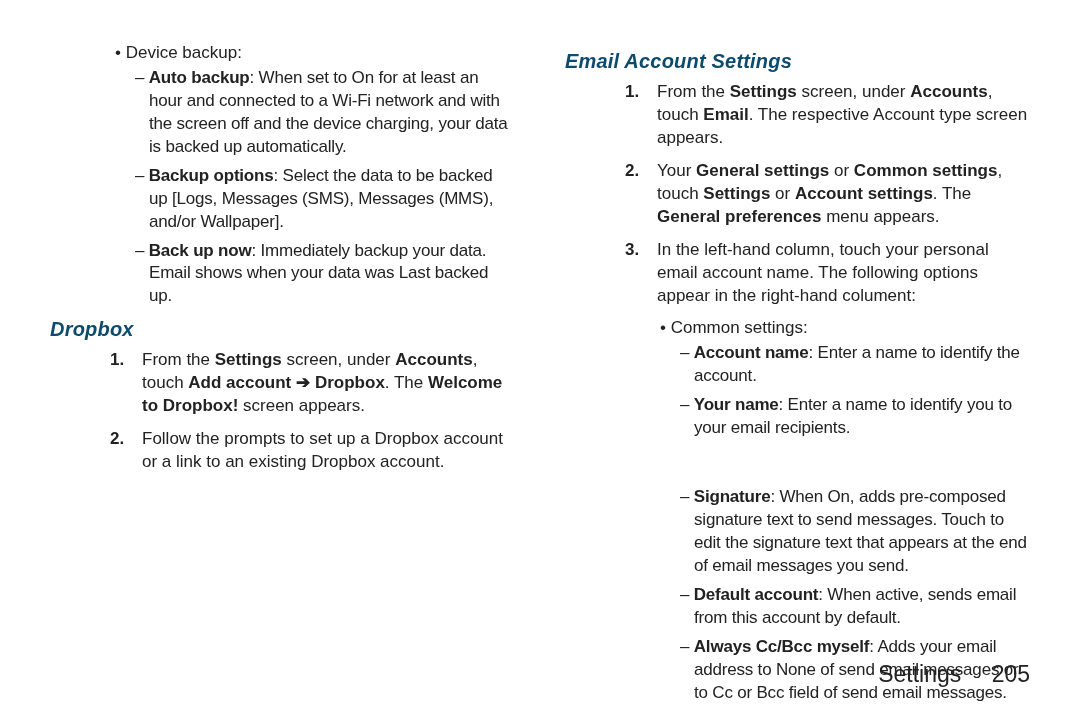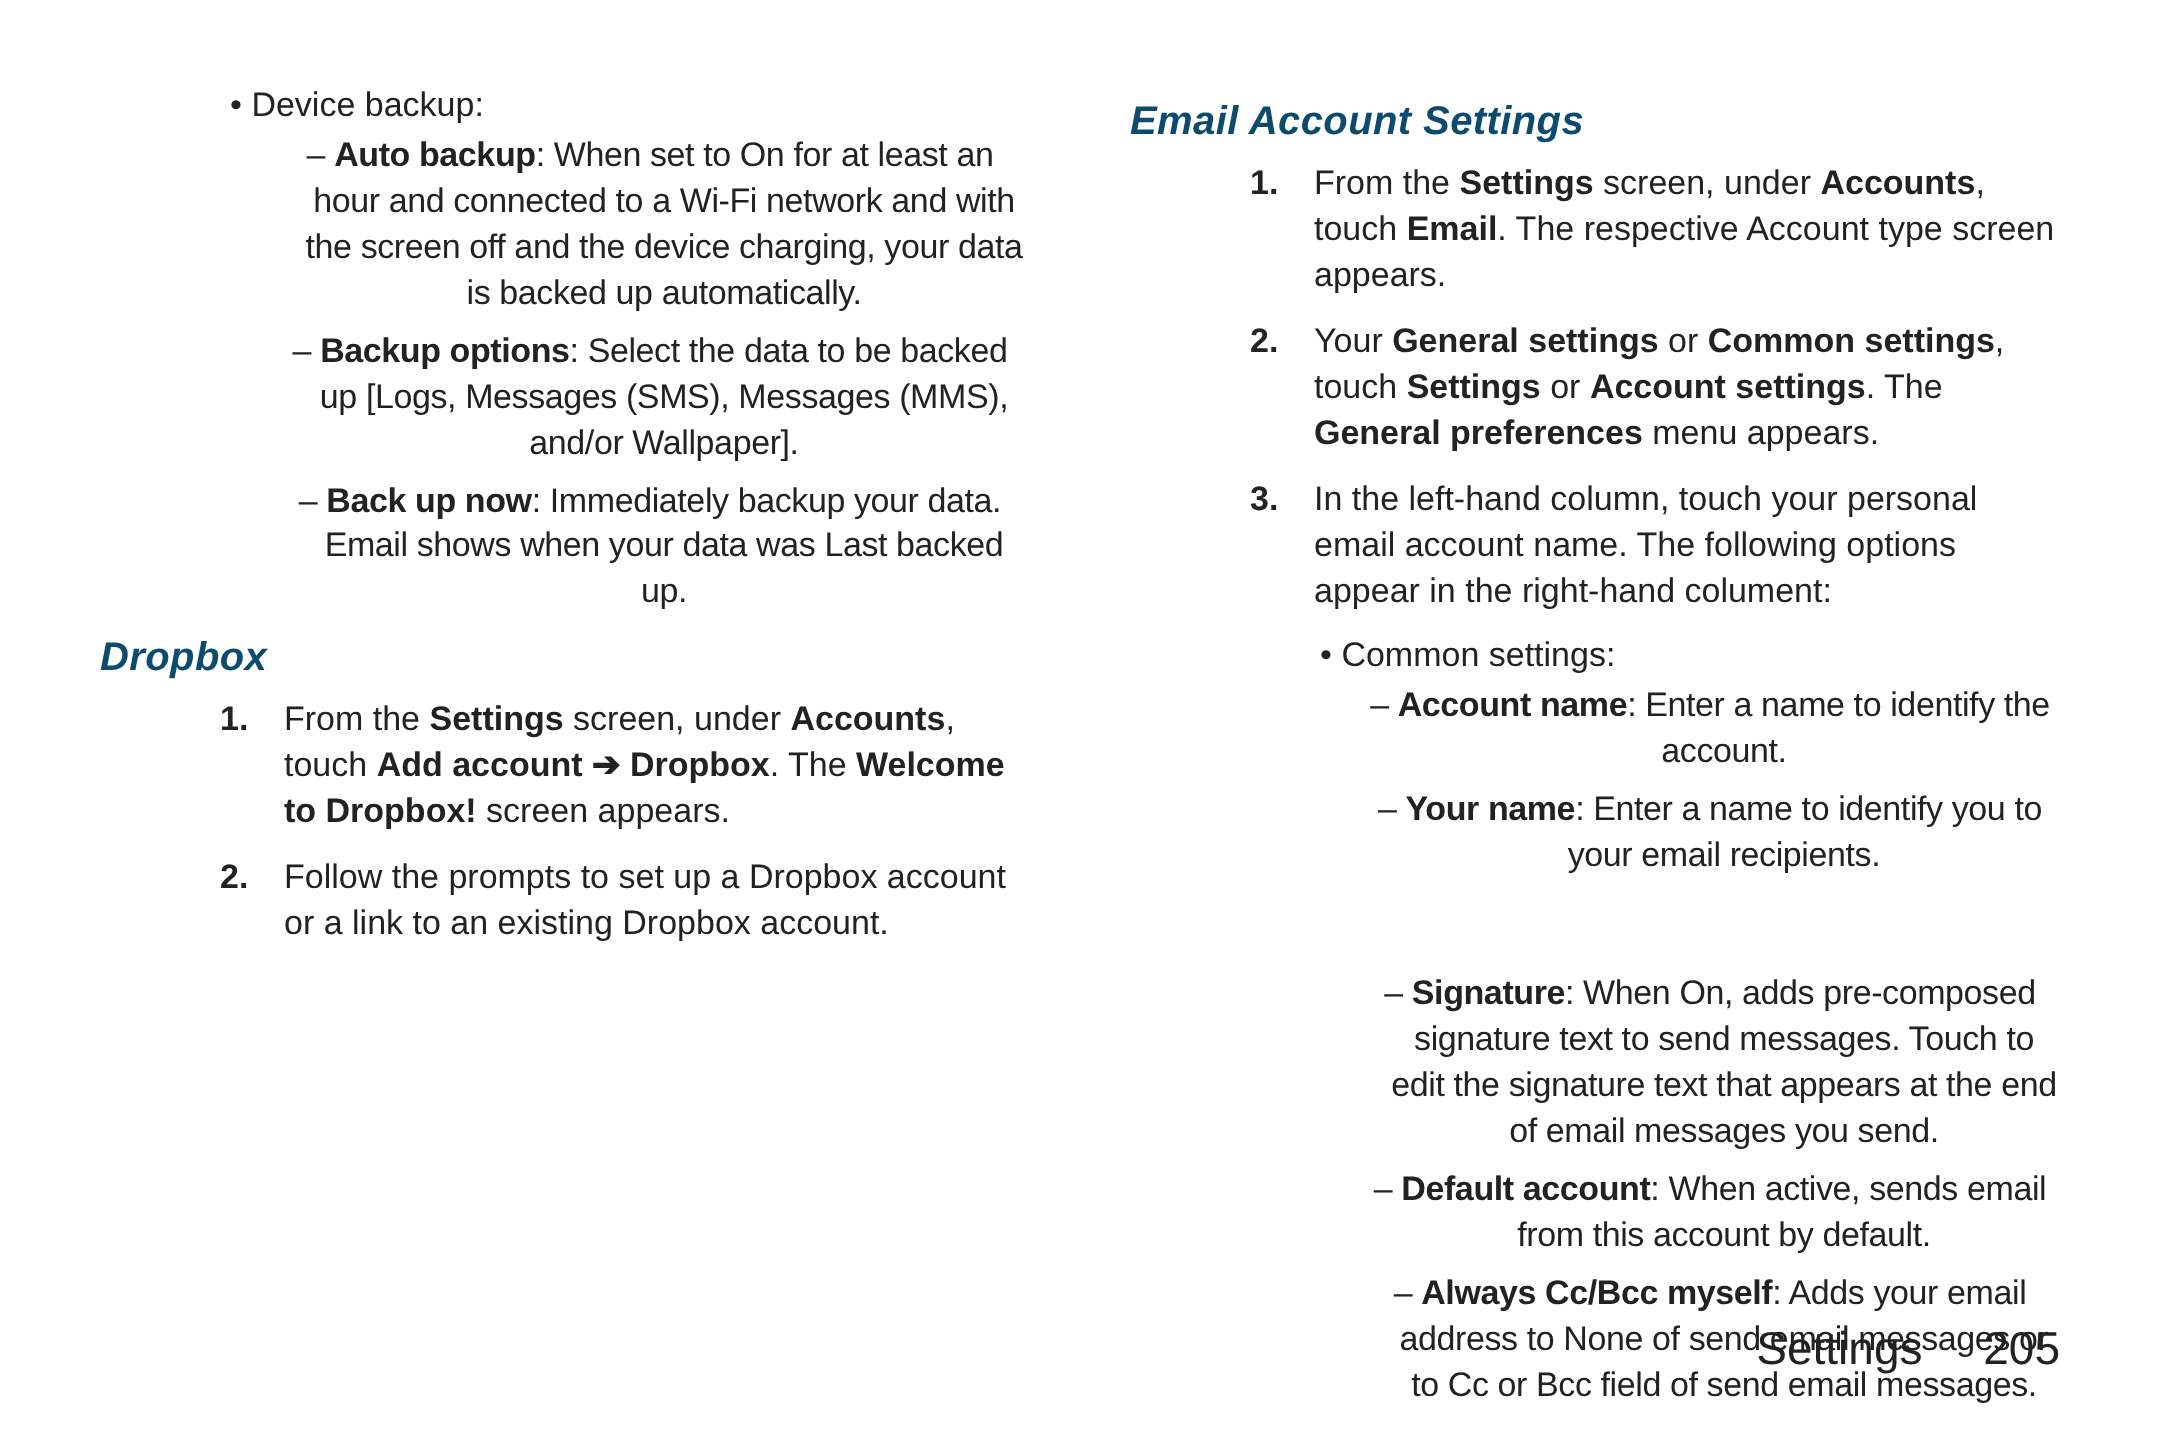--- a/index.html
+++ b/index.html
@@ -45,21 +45,20 @@
     content: "• ";
   }
   .bold { font-weight: 400; }
   .after-colon { font-weight: 400; }
 
   
   .dash {
     margin: 2px 0 6px 85px;
     padding-left: 14px;
     text-indent: -14px;
-    text-align: center;
   }
   .dash::before {
     content: "– ";
   }
   .dash .lead { font-weight: 800; }
   .dash .rest { font-weight: 400; }
 
   
   .condensed {
     font-family: "Arial Narrow", Arial, Helvetica, sans-serif;

